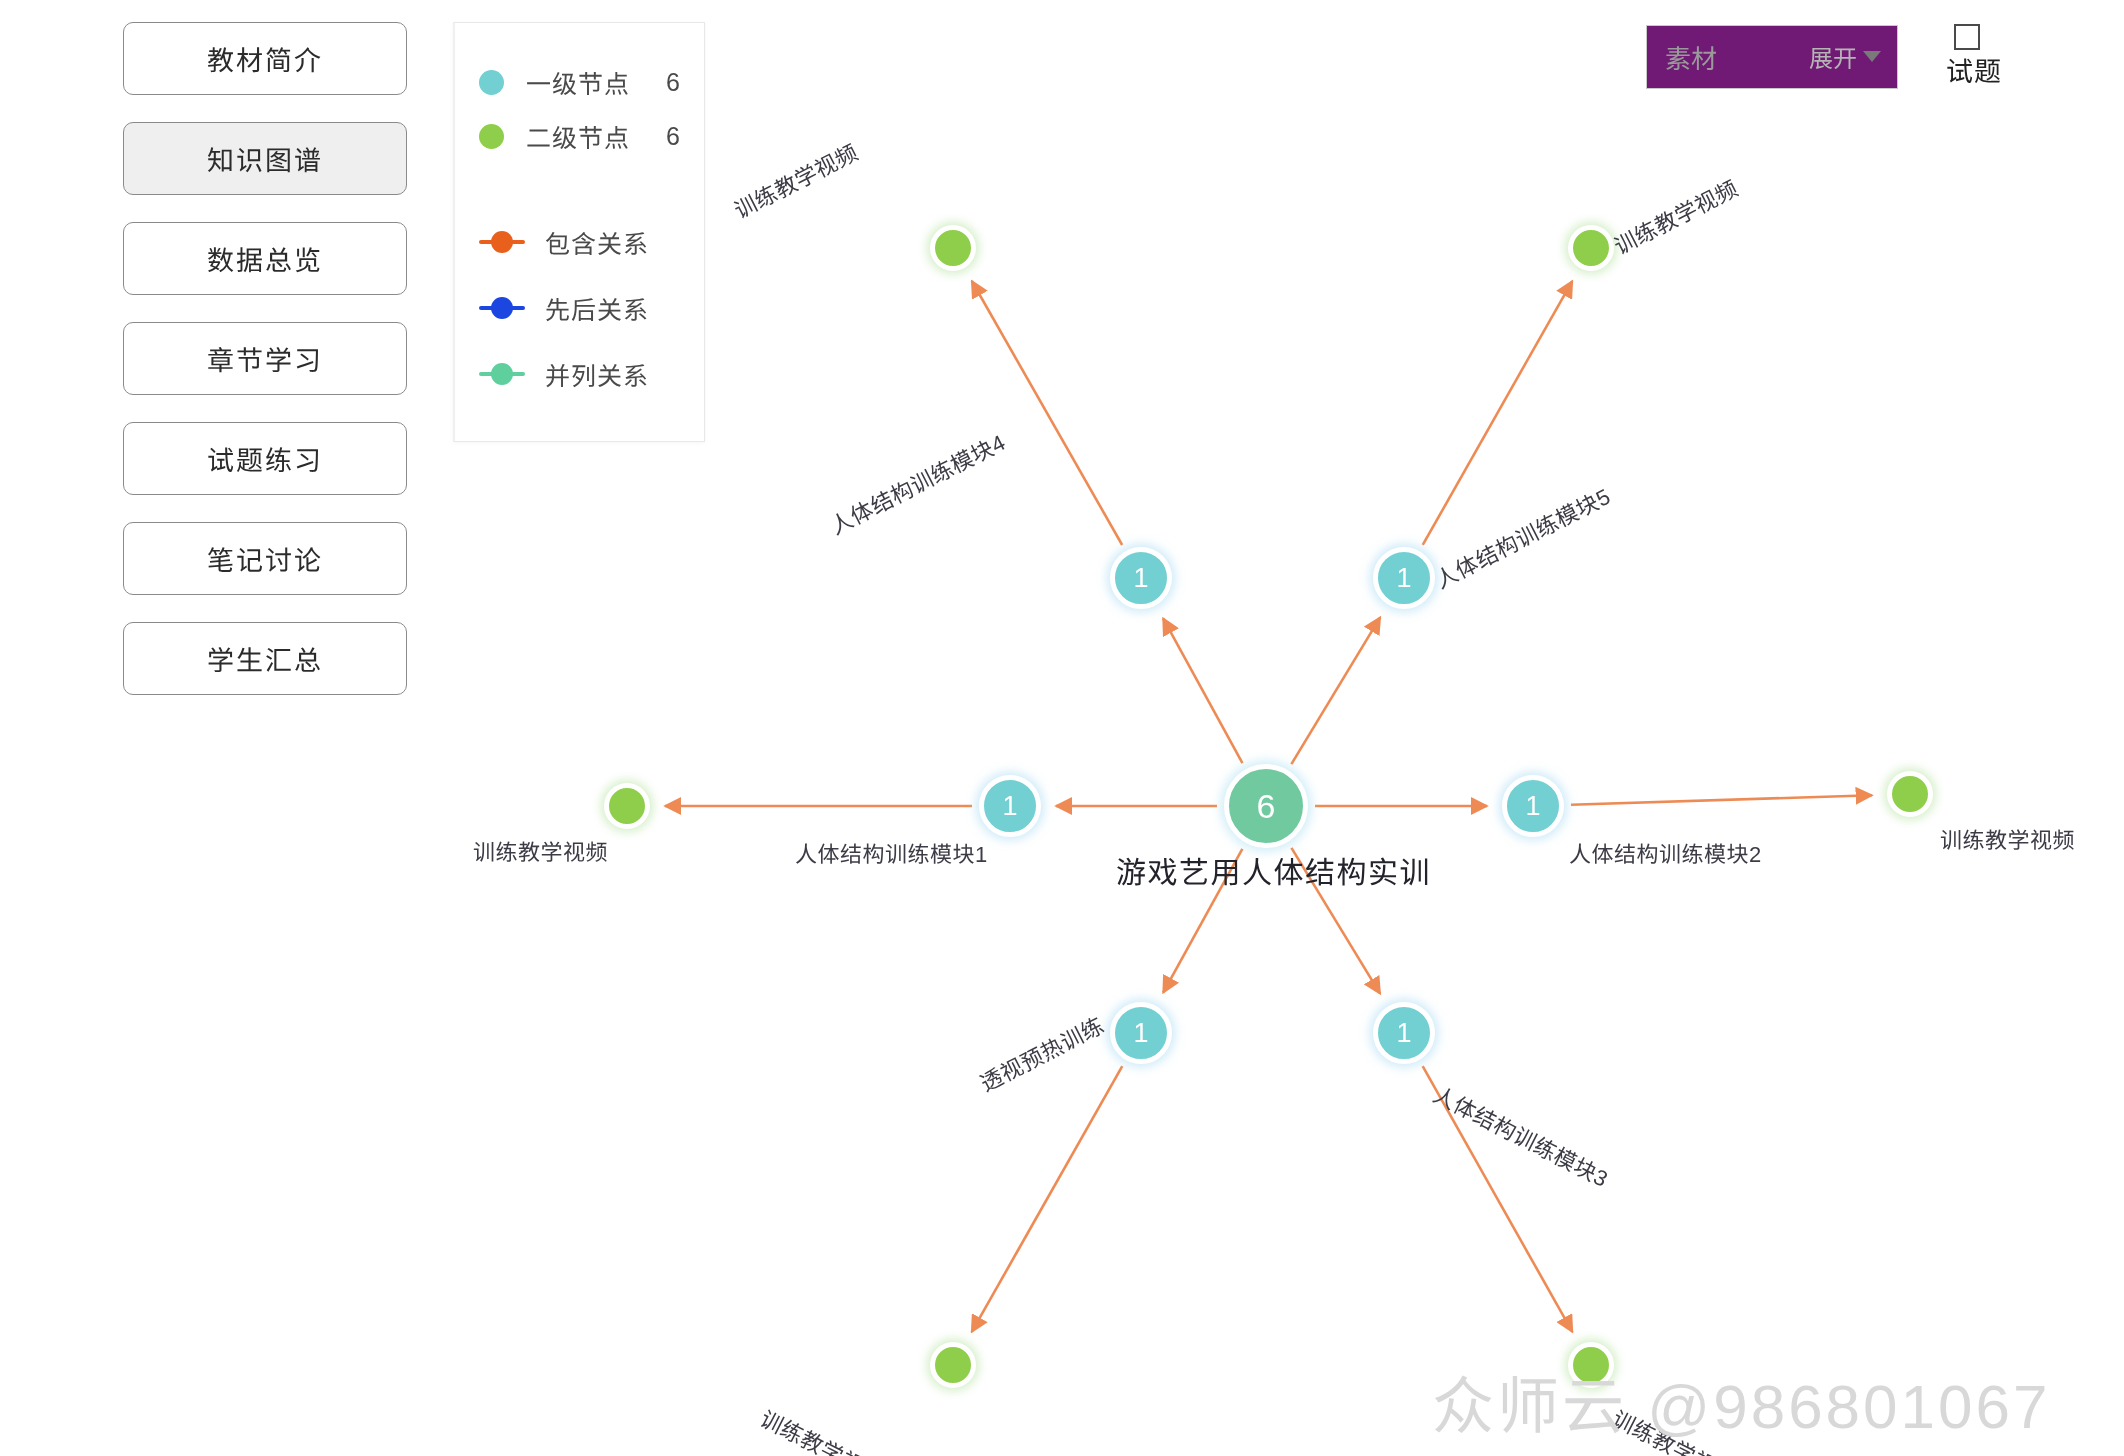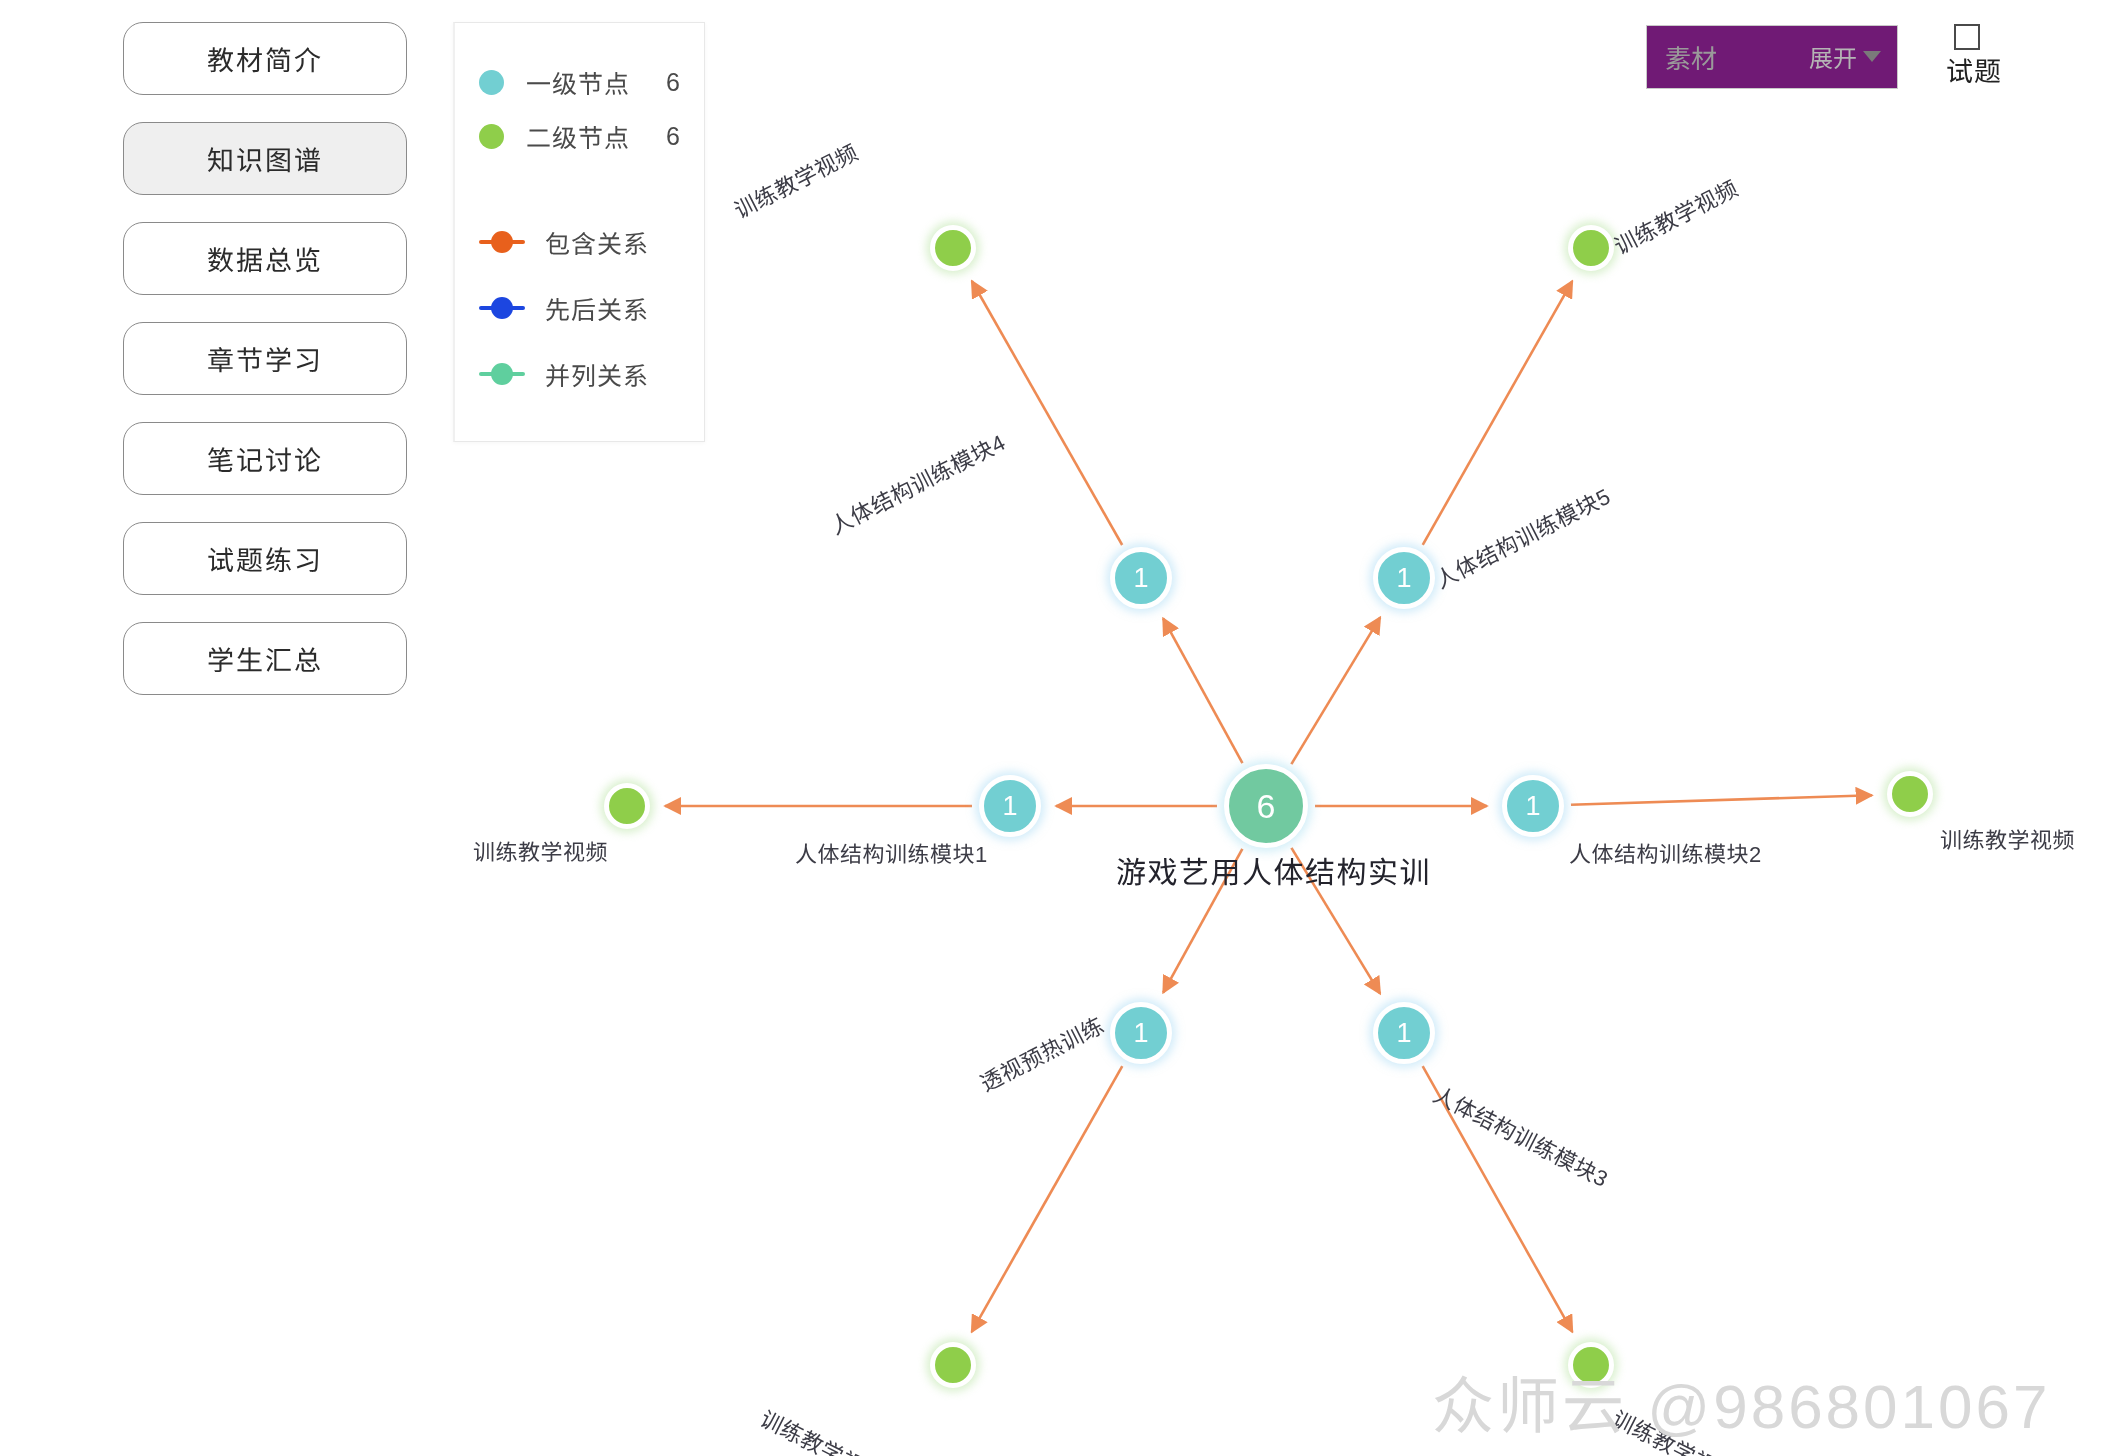--- a/index.html
+++ b/index.html
@@ -26,21 +26,21 @@
     width: 284px;
     display: flex;
     flex-direction: column;
     gap: 27px;
     z-index: 5;
   }
   .side-btn {
     width: 284px;
     height: 73px;
     border: 1.6px solid #8a8a8a;
-    border-radius: 20px;
+    border-radius: 10px;
     background: #ffffff;
     color: #2b2b2b;
     font-size: 27px;
     letter-spacing: 2px;
     display: flex;
     align-items: center;
     justify-content: center;
     cursor: pointer;
     user-select: none;
   }
@@ -255,24 +255,24 @@
       <div class="side-btn active">
         <span>知识图谱</span>
       </div>
       <div class="side-btn">
         <span>数据总览</span>
       </div>
       <div class="side-btn">
         <span>章节学习</span>
       </div>
       <div class="side-btn">
+        <span>试题练习</span>
+      </div>
+      <div class="side-btn">
         <span>笔记讨论</span>
-      </div>
-      <div class="side-btn">
-        <span>试题练习</span>
       </div>
       <div class="side-btn">
         <span>学生汇总</span>
       </div>
     </nav>
 
   <aside id="legend">
     <div id="legend-nodes">
         <div class="legend-row">
           <span class="legend-dot" style="background:#72cfd2"></span>

